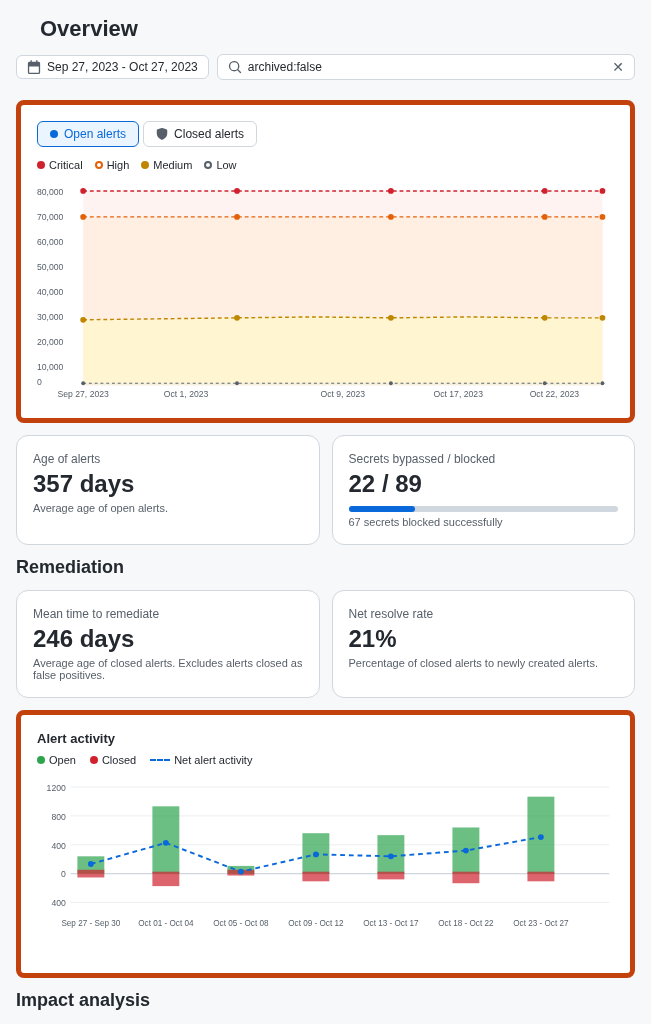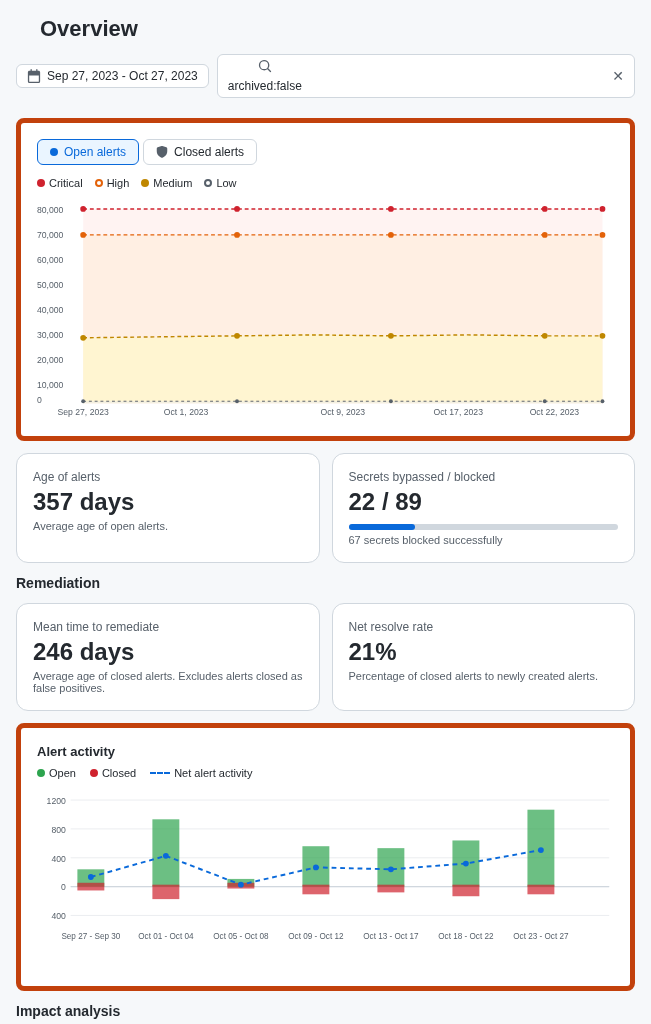--- a/index.html
+++ b/index.html
@@ -115,21 +115,21 @@
       border-radius: 4px;
       height: 6px;
       margin: 8px 0 4px;
     }
     .progress-bar-fill {
       background: #0969da;
       border-radius: 4px;
       height: 6px;
     }
     .section-title {
-      font-size: 14px;
+      font-size: 18px;
       font-weight: 600;
       margin-bottom: 12px;
     }
     .alert-activity-legend {
       display: flex;
       gap: 14px;
       font-size: 11px;
       align-items: center;
       margin-bottom: 8px;
     }
@@ -146,21 +146,21 @@
 <h1>Overview</h1>
 
 <div class="date-filter">
   <div class="date-badge">
     <svg width="14" height="14" viewBox="0 0 16 16" fill="#57606a">
       <path d="M4.75 0a.75.75 0 0 1 .75.75V2h5V.75a.75.75 0 0 1 1.5 0V2h1.25c.966 0 1.75.784 1.75 1.75v10.5A1.75 1.75 0 0 1 13.25 16H2.75A1.75 1.75 0 0 1 1 14.25V3.75C1 2.784 1.784 2 2.75 2H4V.75A.75.75 0 0 1 4.75 0ZM2.5 7.5v6.75c0 .138.112.25.25.25h10.5a.25.25 0 0 0 .25-.25V7.5Z"></path>
     </svg>
     <span>Sep 27, 2023 - Oct 27, 2023</span>
   </div>
   <div class="query-badge">
-    <div style="display:flex;align-items:center;gap:6px;flex-direction:column;">
+    <div style="display:flex;align-items:center;gap:6px;">
       <svg width="14" height="14" viewBox="0 0 16 16" fill="#57606a">
         <path d="M10.68 11.74a6 6 0 0 1-7.922-8.982 6 6 0 0 1 8.982 7.922l3.04 3.04a.749.749 0 0 1-.326 1.275.749.749 0 0 1-.734-.215ZM11.5 7a4.499 4.499 0 1 0-8.997 0A4.499 4.499 0 0 0 11.5 7Z"></path>
       </svg>
       <span>archived:false</span>
     </div>
     <span style="color:#57606a;font-size:14px;cursor:pointer;">✕</span>
   </div>
 </div>
 
 <div class="card">

